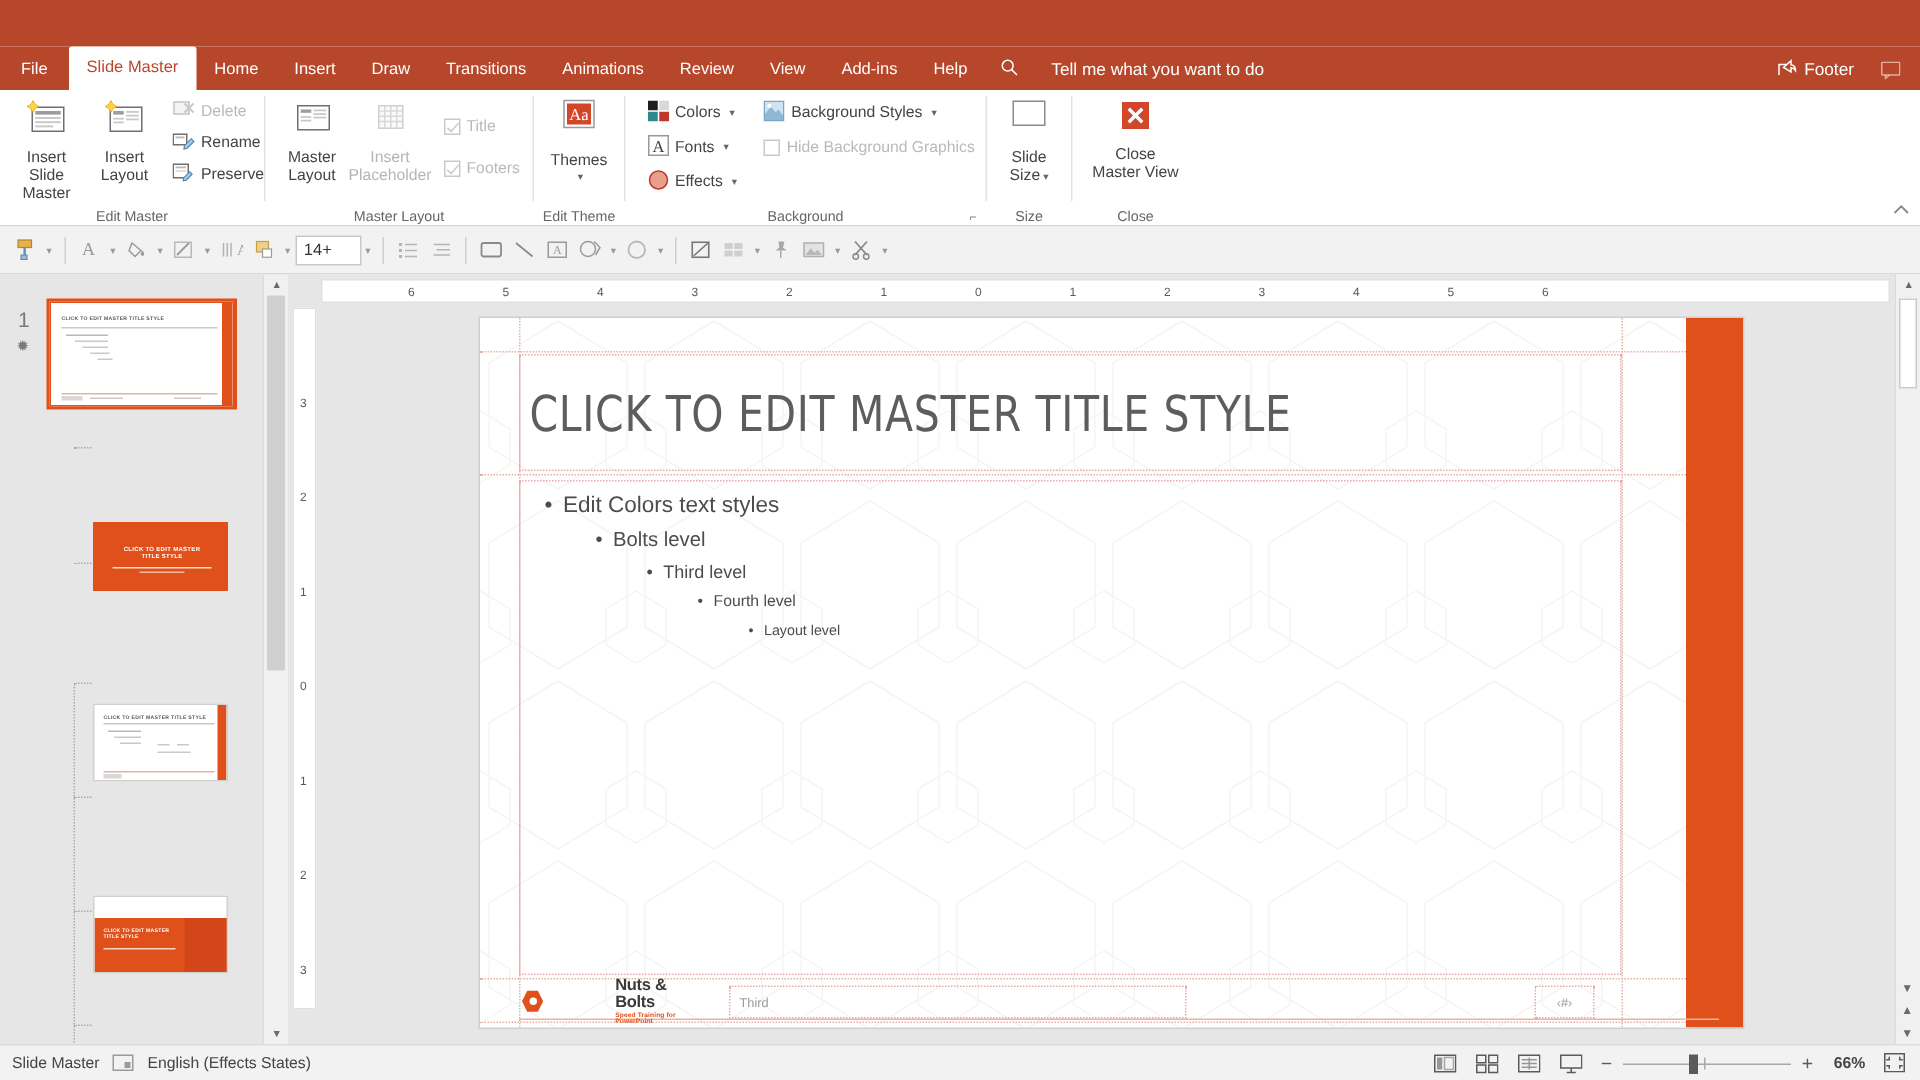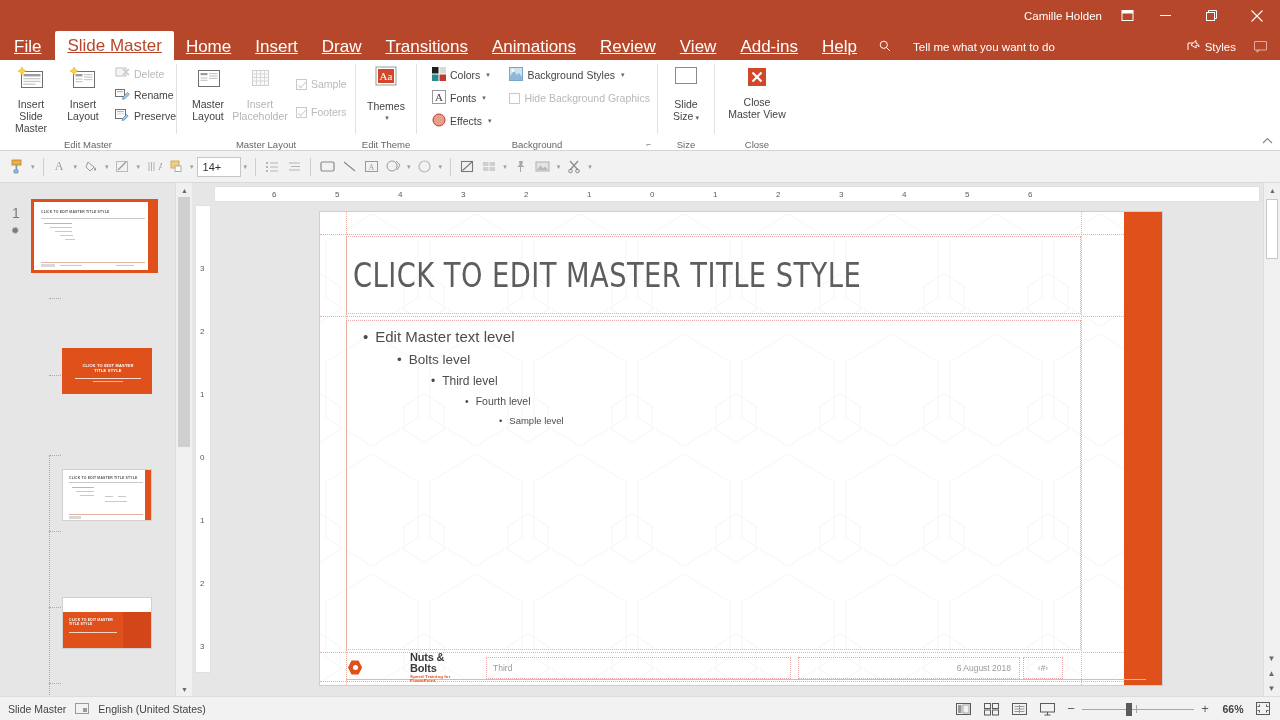--- a/index.html
+++ b/index.html
@@ -30,22 +30,22 @@
   .tb-icon.win { width:46px; }
   .tb-icon.close { width:46px; font-size:14px; }
   .tb-icon svg { display:block; }
 
   
   .tabbar {
     position:absolute; left:0; top:31px; width:1280px; height:29px;
     background:#b7472a; display:flex; align-items:flex-end;
   }
   .tab {
-    font-size:17px; color:#fff; height:27px; line-height:27px;
-    padding:0 12px; cursor:default; white-space:nowrap;text-decoration:underline;
+    font-size:11px; color:#fff; height:27px; line-height:27px;
+    padding:0 12px; cursor:default; white-space:nowrap;
   }
   .tab.file { padding:0 14px; }
   .tab.active {
     background:#fff; color:#b7472a; height:29px; line-height:29px;
     border-radius:2px 2px 0 0; font-weight:400;
   }
   .tellme {
     display:flex; align-items:center; gap:22px; height:27px;
     font-size:11.5px; color:#fff; padding:0 10px; font-style:normal;
   }
@@ -226,46 +226,20 @@
   .zoomthumb { position:absolute; left:44px; top:4px; width:6px; height:13px; background:#5a5a5a; }
   .zoomval { font-size:10.5px; color:#444; width:34px; text-align:center;font-weight:bold; }
   .fitbtn { width:22px; height:20px; display:flex; align-items:center; justify-content:center; color:#5a5a5a;}
   .langicon { width:14px; height:11px; border:1px solid #9a9a9a; position:relative; }
   .langicon:after { content:""; position:absolute; right:1px; bottom:1px; width:4px; height:4px; background:#9a9a9a; }
 </style>
 </head>
 <body>
 
 <div class="titlebar">
-  <div class="tb-right">
-    <div class="tb-user">Camille Holden</div>
-    <div class="tb-icon">
-      <svg width="13" height="13" viewBox="0 0 13 13">
-          <rect x="1" y="1.5" width="11" height="10" fill="none" stroke="#fff" stroke-width="1"></rect>
-          <rect x="1" y="1.5" width="11" height="3" fill="#fff"></rect>
-        </svg>
-    </div>
-    <div class="tb-icon win">
-      <svg width="11" height="11" viewBox="0 0 11 11">
-          <rect x="0" y="5" width="11" height="1" fill="#fff"></rect>
-        </svg>
-    </div>
-    <div class="tb-icon win">
-      <svg width="11" height="11" viewBox="0 0 11 11">
-          <rect x="0.5" y="2.5" width="8" height="8" fill="none" stroke="#fff" stroke-width="1"></rect>
-          <polyline points="2.5,2.5 2.5,0.5 10.5,0.5 10.5,8.5 8.5,8.5" fill="none" stroke="#fff" stroke-width="1"></polyline>
-        </svg>
-    </div>
-    <div class="tb-icon close">
-      <svg width="12" height="12" viewBox="0 0 12 12">
-          <line x1="0.5" y1="0.5" x2="11.5" y2="11.5" stroke="#fff" stroke-width="1.1"></line>
-          <line x1="11.5" y1="0.5" x2="0.5" y2="11.5" stroke="#fff" stroke-width="1.1"></line>
-        </svg>
-    </div>
-  </div>
 </div>
 
 <div class="tabbar">
   <div class="tab file">File</div>
   <div class="tab active">Slide Master</div>
   <div class="tab">Home</div>
   <div class="tab">Insert</div>
   <div class="tab">Draw</div>
   <div class="tab">Transitions</div>
   <div class="tab">Animations</div>
@@ -283,21 +257,21 @@
     <span>Tell me what you want to do</span>
   </div>
   <div class="tabbar-right">
     <div class="share">
       <span>
         <svg width="13" height="13" viewBox="0 0 13 13">
             <path d="M1 11 L1 4 L6 4" fill="none" stroke="#fff" stroke-width="1"></path>
             <path d="M4 6 L9 1.5 L9 4.2 C11 4.5 12 6 12 8 C11 6.6 10 6.2 9 6.2 L9 9 Z" fill="none" stroke="#fff" stroke-width="1"></path>
           </svg>
       </span>
-      <span>Styles</span>
+      <span>Footer</span>
     </div>
     <div class="cmtbtn">
       <svg width="13" height="12" viewBox="0 0 13 12">
           <rect x="0.5" y="0.5" width="12" height="8.5" rx="0.5" fill="none" stroke="rgba(255,255,255,.55)" stroke-width="1"></rect>
           <polyline points="3,9 3,11.3 5.5,9" fill="none" stroke="rgba(255,255,255,.55)" stroke-width="1"></polyline>
         </svg>
     </div>
   </div>
 </div>
 
@@ -403,21 +377,21 @@
               <line x1="19.5" y1="5.5" x2="19.5" y2="20.5"></line>
             </g>
           </svg>
         </span>
         <span>Insert</span>
         <span>Placeholder</span>
       </div>
       <div class="stack" style="margin-left:6px;margin-top:11px;gap:8px">
         <div class="smbtn dis">
           <span class="chk dis on"></span>
-          <span>Sample</span>
+          <span>Title</span>
         </div>
         <div class="smbtn dis">
           <span class="chk dis on"></span>
           <span>Footers</span>
         </div>
       </div>
     </div>
     <div class="rgroup-label">Master Layout</div>
   </div>
   <div class="rsep"></div>
@@ -803,72 +777,71 @@
 
     <div class="accentbar"></div>
 
     <div class="ph ph-title">
       <div class="master-title">CLICK TO EDIT MASTER TITLE STYLE</div>
     </div>
 
     <div class="ph ph-body">
       <div class="lvl lvl1">
         <span class="bul">•</span>
-        <span>Edit Master text level</span>
+        <span>Edit Colors text styles</span>
       </div>
       <div class="lvl lvl2">
         <span class="bul">•</span>
         <span>Bolts level</span>
       </div>
       <div class="lvl lvl3">
         <span class="bul">•</span>
         <span>Third level</span>
       </div>
       <div class="lvl lvl4">
         <span class="bul">•</span>
         <span>Fourth level</span>
       </div>
       <div class="lvl lvl5">
         <span class="bul">•</span>
-        <span>Sample level</span>
+        <span>Layout level</span>
       </div>
     </div>
 
     <div class="footrule"></div>
 
     <div class="logo">
       <div class="logo-hex"></div>
       <div class="logo-txt">
         <div class="logo-n1">Nuts &amp; Bolts</div>
         <div class="logo-n2">Speed Training for PowerPoint</div>
       </div>
     </div>
 
     <div class="fbox fb-footer">Third</div>
-    <div class="fbox fb-date">6 August 2018</div>
     <div class="fbox fb-num">‹#›</div>
 
   </div>
 
   <div class="ea-vscroll">
     <div class="arrow" style="position:absolute;left:0;top:0;width:17px;height:15px;display:flex;align-items:center;justify-content:center;font-size:7px;color:#6a6a6a;">▲</div>
     <div class="bar"></div>
     <div class="ea-btm">
       <div>▼</div>
       <div>▲</div>
       <div>▼</div>
     </div>
   </div>
 </div>
 
 <div class="statusbar">
   <div class="sb-left">
     <span>Slide Master</span>
     <span class="langicon"></span>
-    <span>English (United States)</span>
+    <span>English (Effects States)</span>
   </div>
   <div class="sb-right">
     <div class="viewbtn">
       <svg width="15" height="14" viewBox="0 0 15 14">
           <rect x="0.5" y="1.5" width="14" height="11" fill="none" stroke="#5a5a5a"></rect>
           <rect x="2" y="3" width="3.5" height="8" fill="#5a5a5a" opacity=".6"></rect>
           <rect x="7" y="3" width="6" height="8" fill="none" stroke="#5a5a5a" opacity=".5"></rect>
         </svg>
     </div>
     <div class="viewbtn">

